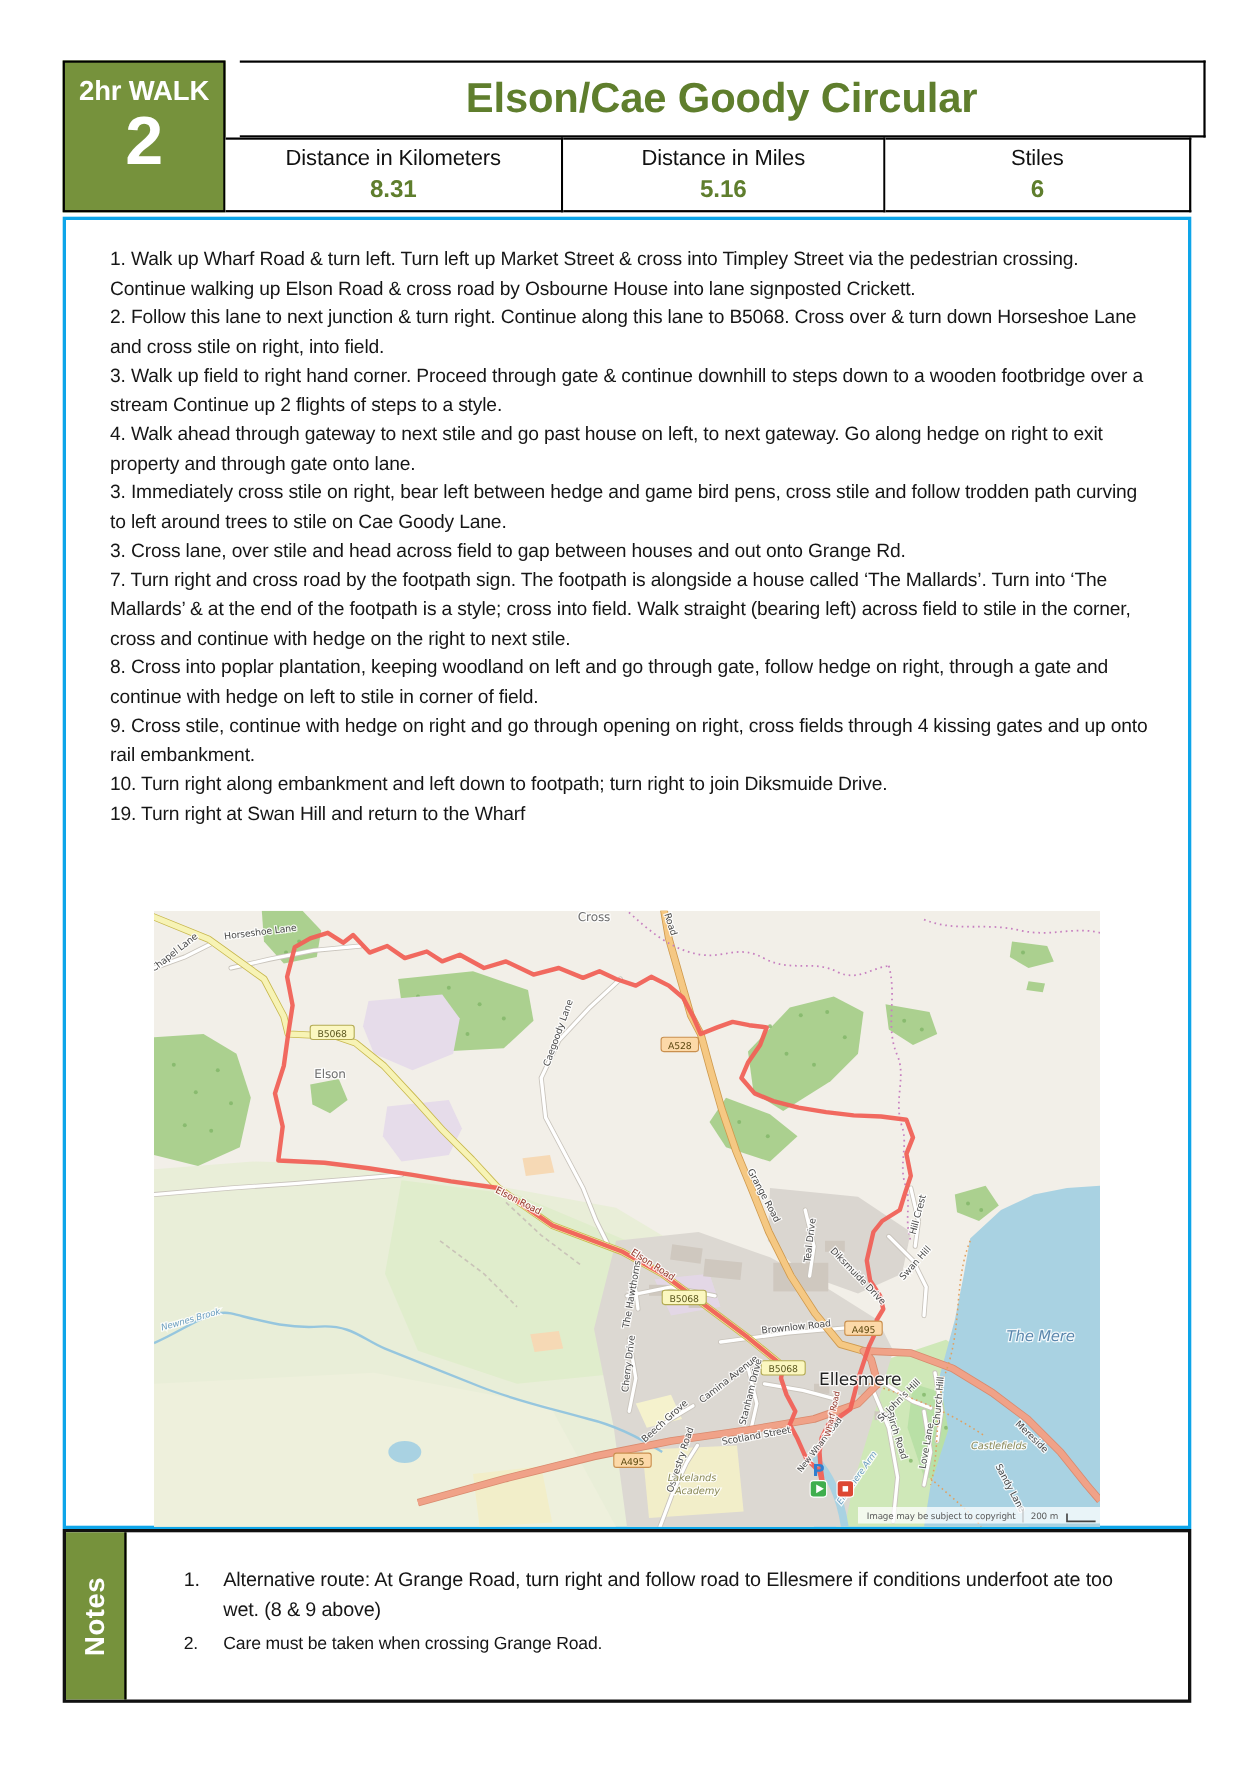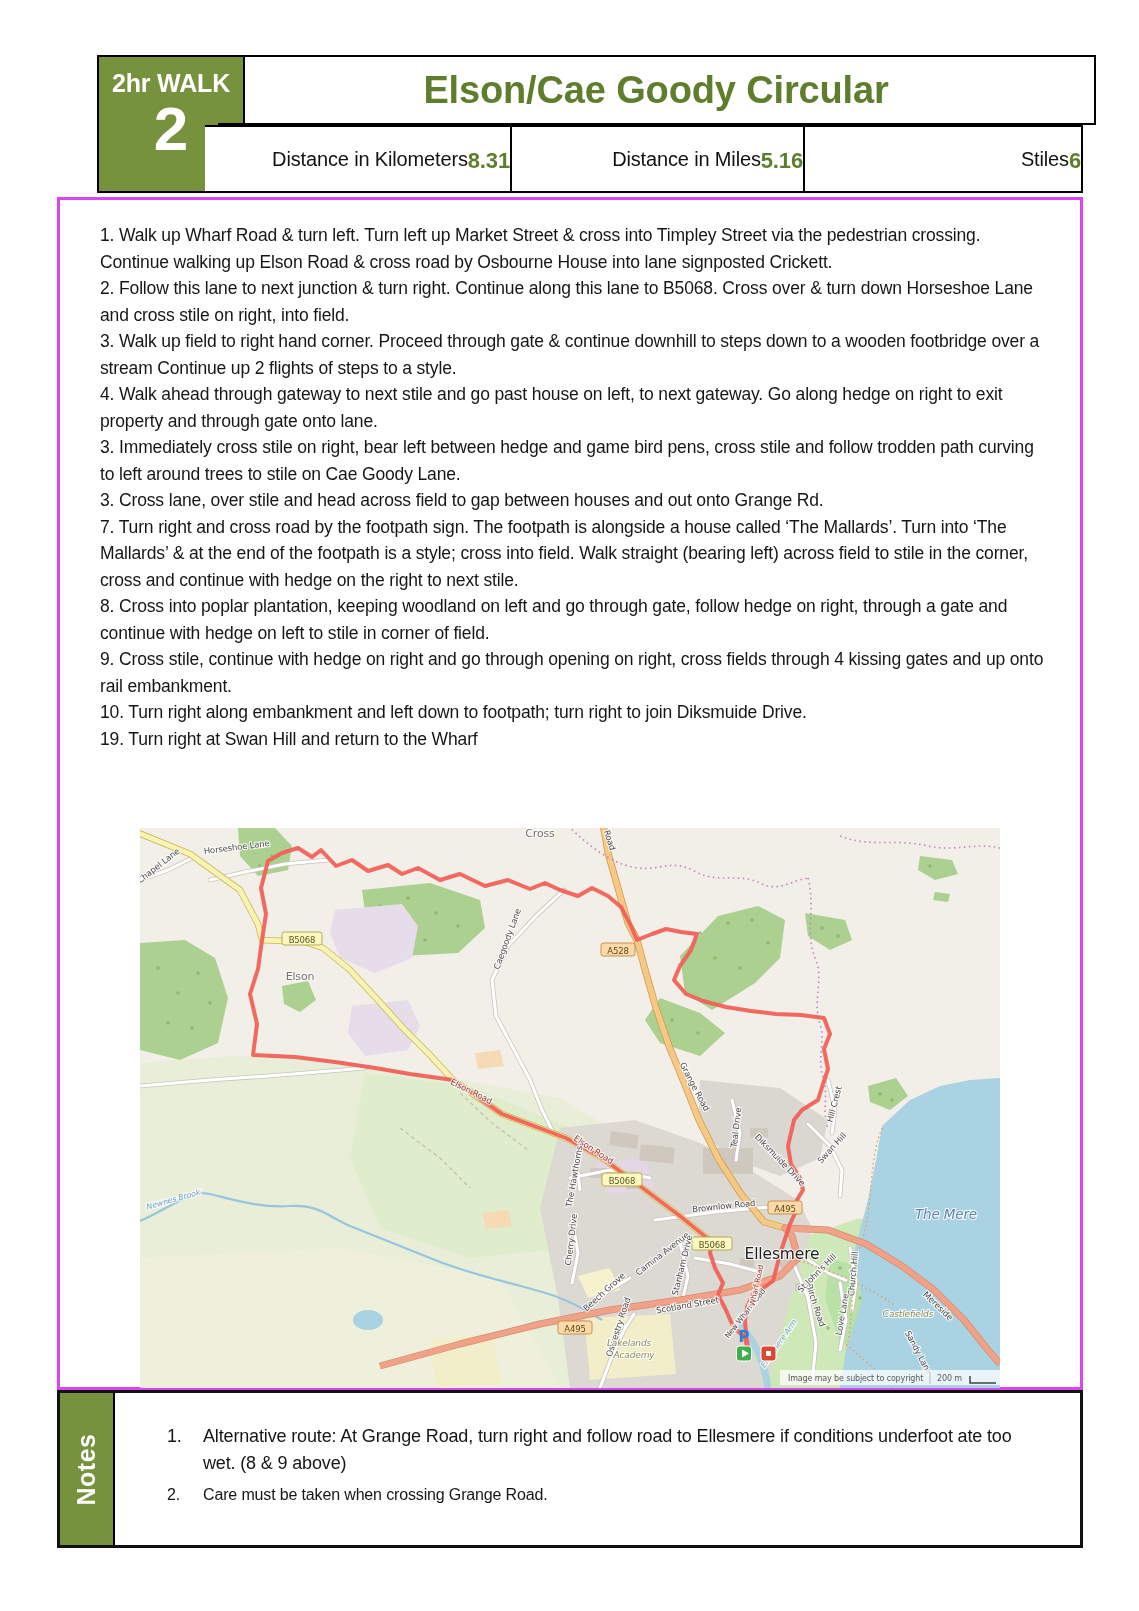--- a/index.html
+++ b/index.html
@@ -2,36 +2,36 @@
 <html><head>
 <meta charset="utf-8">
 <style>
   html,body{margin:0;padding:0;background:#ffffff;}
   .page{position:relative;width:1139px;height:1611px;background:#ffffff;overflow:hidden;
         font-family:"Liberation Sans","DejaVu Sans",sans-serif;letter-spacing:-0.15px;color:#1a1a1a;}
 
   
   .hdr-badge{position:absolute;left:57px;top:55px;width:148px;height:138px;background:#76923c;
              border:2px solid #000;box-sizing:border-box;display:flex;flex-direction:column;
-             align-items:center;justify-content:flex-start;color:#fff;margin-left:40px;}
+             align-items:center;justify-content:flex-start;color:#fff;}
   .hdr-badge-label{font-size:25px;font-weight:bold;margin-top:12px;}
   .hdr-badge-num{font-size:62px;font-weight:bold;line-height:58px;margin-top:2px;}
   .hdr-title{position:absolute;left:218px;top:55px;width:878px;height:70px;border:2px solid #000;
              border-left:none;box-sizing:border-box;display:flex;align-items:center;justify-content:center;}
   .hdr-title h1{margin:0;font-size:38px;font-weight:bold;color:#5f7e2d;}
   .stat{position:absolute;top:125px;height:68px;border:2px solid #000;border-left:none;box-sizing:border-box;
-        display:flex;flex-direction:row;align-items:center;justify-content:flex-end;background:#fff;}
+        display:flex;flex-direction:column;align-items:center;justify-content:center;background:#fff;}
   .stat1{left:205px;width:307px;}
   .stat2{left:512px;width:293px;}
   .stat3{left:805px;width:278px;}
   .stat-label{font-size:20px;color:#111;}
   .stat-value{font-size:22px;font-weight:bold;color:#5f7e2d;margin-top:3px;}
 
   
-  .main-box{position:absolute;left:57px;top:197px;width:1026px;height:1193px;border:3px solid #d946ef;
+  .main-box{position:absolute;left:57px;top:197px;width:1026px;height:1193px;border:3px solid #0ea5e9;
             box-sizing:border-box;background:#fff;}
   .directions{position:absolute;left:40px;top:22px;width:945px;font-size:17.5px;line-height:26.5px;color:#161616;}
   .directions p{margin:0;}
 
   
   .map-wrap{position:absolute;left:140px;top:828px;width:860px;height:560px;}
   .map-wrap svg{display:block;}
   .ml{font-family:"DejaVu Sans",sans-serif;font-size:8.5px;fill:#4a4a4a;text-anchor:middle;
       paint-order:stroke;stroke:rgba(255,255,255,0.85);stroke-width:2.2px;}
   .ml.place{font-size:11px;fill:#6f6f6f;}

